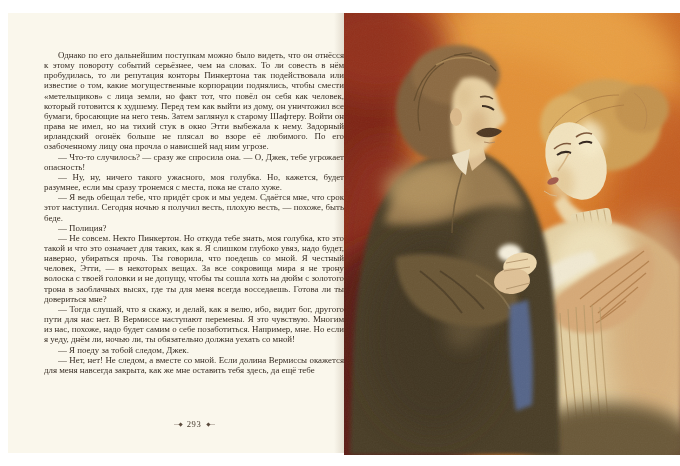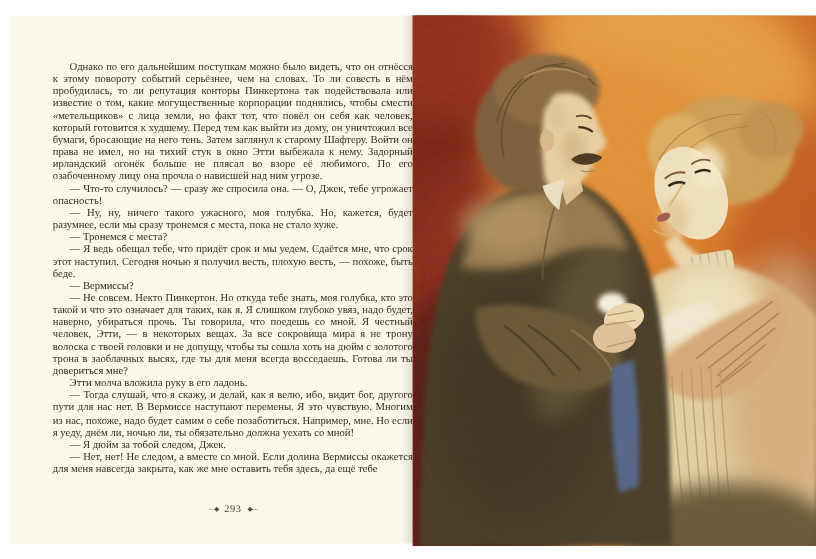--- a/index.html
+++ b/index.html
@@ -32,27 +32,25 @@
 <body>
 
 <div class="spread">
 
   <div class="page page-left">
     <div class="text-block">
 
     <p class="para">Однако по его дальнейшим поступкам можно было видеть, что он отнёсся к этому повороту событий серьёзнее, чем на словах. То ли совесть в нём пробудилась, то ли репутация конторы Пинкертона так подействовала или известие о том, какие могущественные корпорации поднялись, чтобы смести «метельщиков» с лица земли, но факт тот, что повёл он себя как человек, который готовится к худшему. Перед тем как выйти из дому, он уничтожил все бумаги, бросающие на него тень. Затем заглянул к старому Шафтеру. Войти он права не имел, но на тихий стук в окно Этти выбежала к нему. Задорный ирландский огонёк больше не плясал во взоре её любимого. По его озабоченному лицу она прочла о нависшей над ним угрозе.</p>
         <p class="para">— Что-то случилось? — сразу же спросила она. — О, Джек, тебе угрожает опасность!</p>
         <p class="para">— Ну, ну, ничего такого ужасного, моя голубка. Но, кажется, будет разумнее, если мы сразу тронемся с места, пока не стало хуже.</p>
-        <p class="para">— Тронемся с места?</p>
         <p class="para">— Я ведь обещал тебе, что придёт срок и мы уедем. Сдаётся мне, что срок этот наступил. Сегодня ночью я получил весть, плохую весть, — похоже, быть беде.</p>
-        <p class="para">— Вермиссы?</p>
+        <p class="para">— Полиция?</p>
         <p class="para">— Не совсем. Некто Пинкертон. Но откуда тебе знать, моя голубка, кто это такой и что это означает для таких, как я. Я слишком глубоко увяз, надо будет, наверно, убираться прочь. Ты говорила, что поедешь со мной. Я честный человек, Этти, — в некоторых вещах. За все сокровища мира я не трону волоска с твоей головки и не допущу, чтобы ты сошла хоть на дюйм с золотого трона в заоблачных высях, где ты для меня всегда восседаешь. Готова ли ты довериться мне?</p>
-        <p class="para">Этти молча вложила руку в его ладонь.</p>
         <p class="para">— Тогда слушай, что я скажу, и делай, как я велю, ибо, видит бог, другого пути для нас нет. В Вермиссе наступают перемены. Я это чувствую. Многим из нас, похоже, надо будет самим о себе позаботиться. Например, мне. Но если я уеду, днём ли, ночью ли, ты обязательно должна уехать со мной!</p>
-        <p class="para">— Я дюйм за тобой следом, Джек.</p>
+        <p class="para">— Я поеду за тобой следом, Джек.</p>
         <p class="para">— Нет, нет! Не следом, а вместе со мной. Если долина Вермиссы окажется для меня навсегда закрыта, как же мне оставить тебя здесь, да ещё тебе</p>
       </div>
     <div class="folio">
       <span class="orn">—◆</span><span class="num">293</span><span class="orn">◆—</span>
     </div>
     <div class="gutter-shadow"></div>
   </div>
 
   <div class="page page-right">
     <svg viewBox="0 0 336 442" role="img" xmlns="http://www.w3.org/2000/svg" aria-label="Painted illustration: a moustached man in a brown suit clasps the hands of a fair-haired young woman in a cream high-collared dress; she gazes up at him against a fiery orange and dark red background.">

